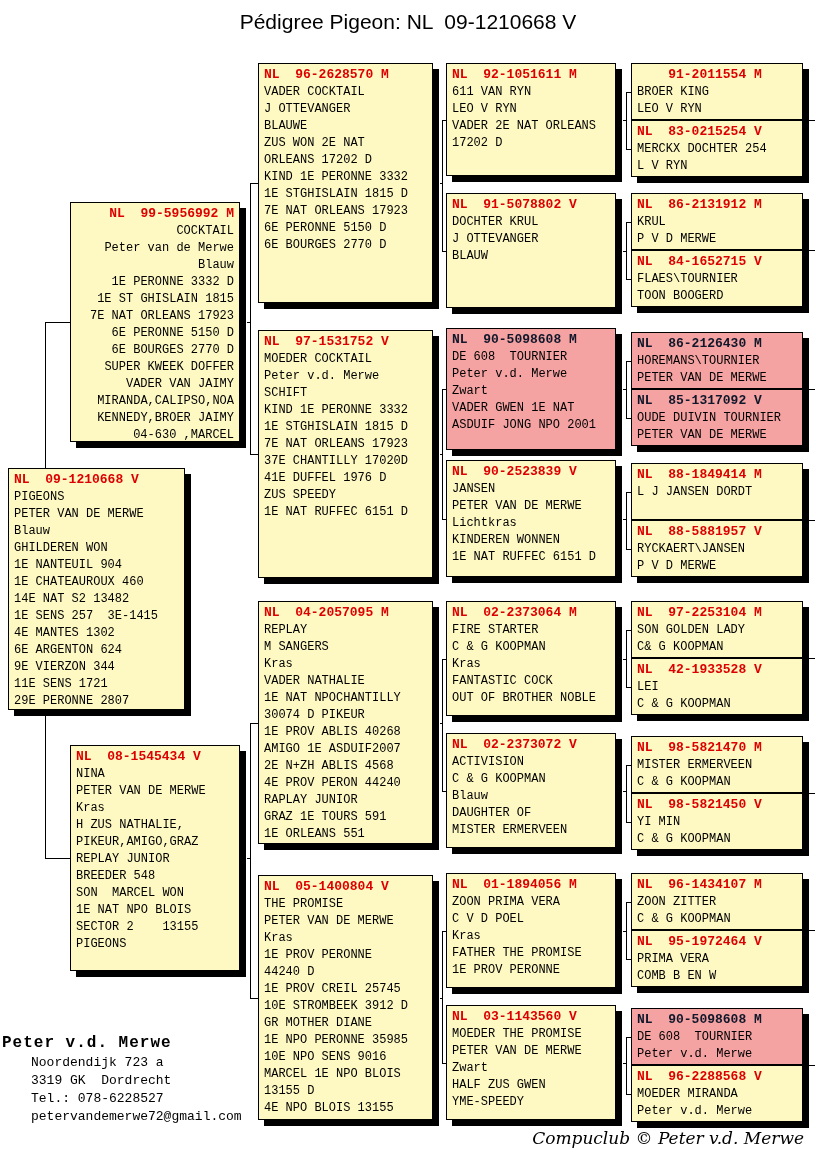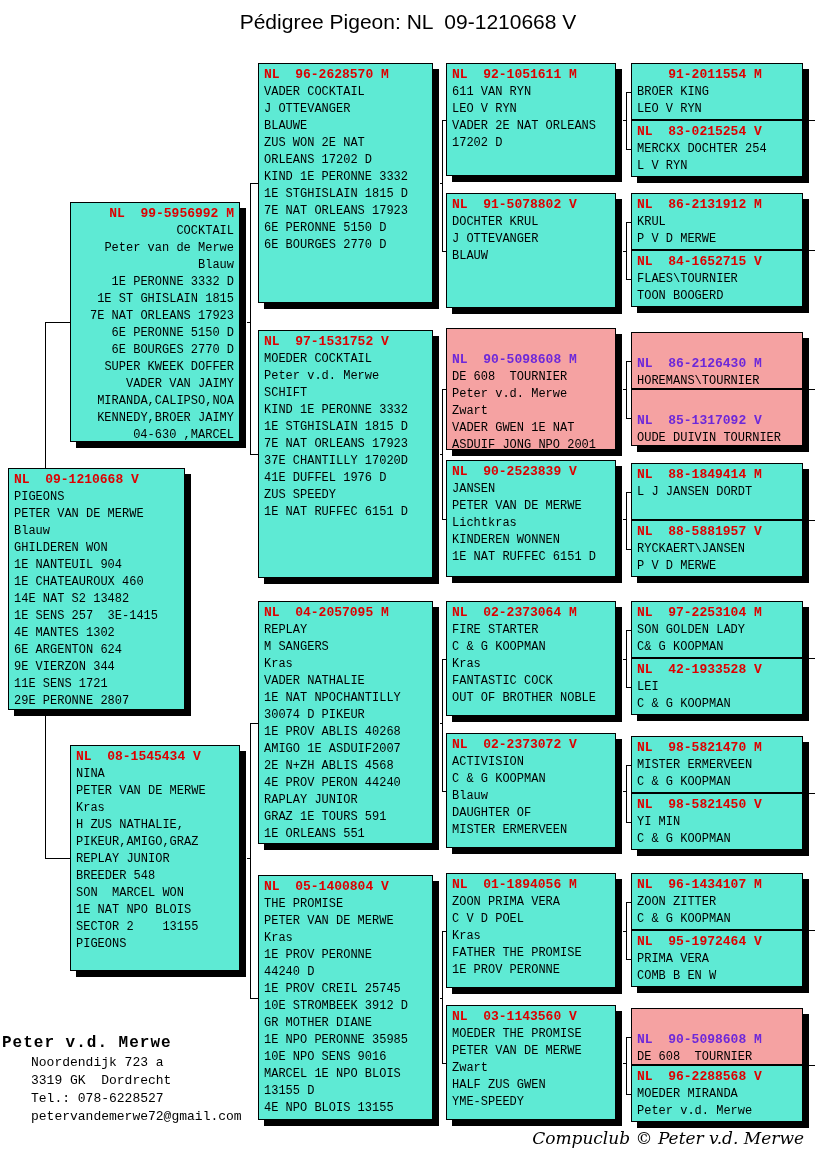--- a/index.html
+++ b/index.html
@@ -1,24 +1,24 @@
 <!DOCTYPE html>
 <html style="--red: #dd0000; --pink: #f5a2a2;"><head>
 <meta charset="utf-8">
 <style>
   html,body{margin:0;padding:0;background:#fff;}
   #page{position:relative;width:816px;height:1172px;background:#fff;overflow:hidden;
         font-family:"Liberation Mono",monospace;}
   .title{position:absolute;top:10px;left:0;width:816px;text-align:center;
          font-family:"Liberation Sans",sans-serif;font-size:21px;color:#000;white-space:pre;}
-  .pbox{position:absolute;box-sizing:border-box;border:1px solid #000;background:#5eead4;
+  .pbox{position:absolute;box-sizing:border-box;border:1px solid #000;background:#fef9c3;
         box-shadow:6px 6px 0 0 #000;padding:2px 5px;z-index:2;overflow:hidden;}
   .pbox.pink{background:var(--pink,#f5a2a2);}
   .ring{font-weight:bold;font-size:13px;line-height:18px;color:var(--red,#dd0000);white-space:pre;}
-  .ring.black{color:#6d28d9;margin-top:20px;}
+  .ring.black{color:#0f172a;}
   .bline{font-size:12px;line-height:17px;color:#000;white-space:pre;}
   .conn{position:absolute;background:#000;z-index:1;}
   .owner{position:absolute;left:2px;top:1032px;}
   .owner-name{font-weight:bold;font-size:16px;line-height:22px;letter-spacing:1px;white-space:pre;}
   .owner-line{font-size:13px;line-height:18px;white-space:pre;margin-left:29px;}
   .footer{position:absolute;right:12px;top:1128px;font-family:"DejaVu Serif",serif;
           font-style:italic;font-size:17px;white-space:pre;}
 </style>
 </head>
 <body>

